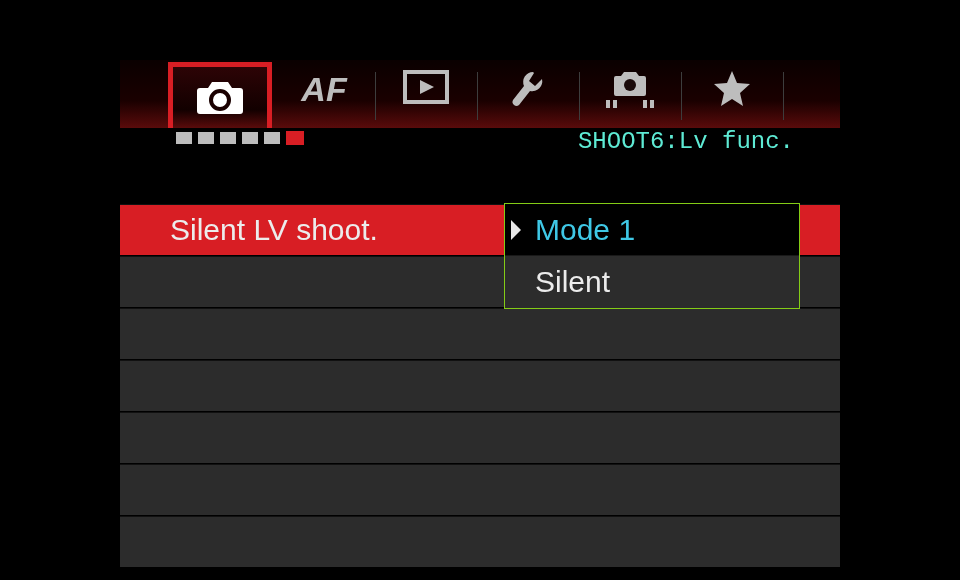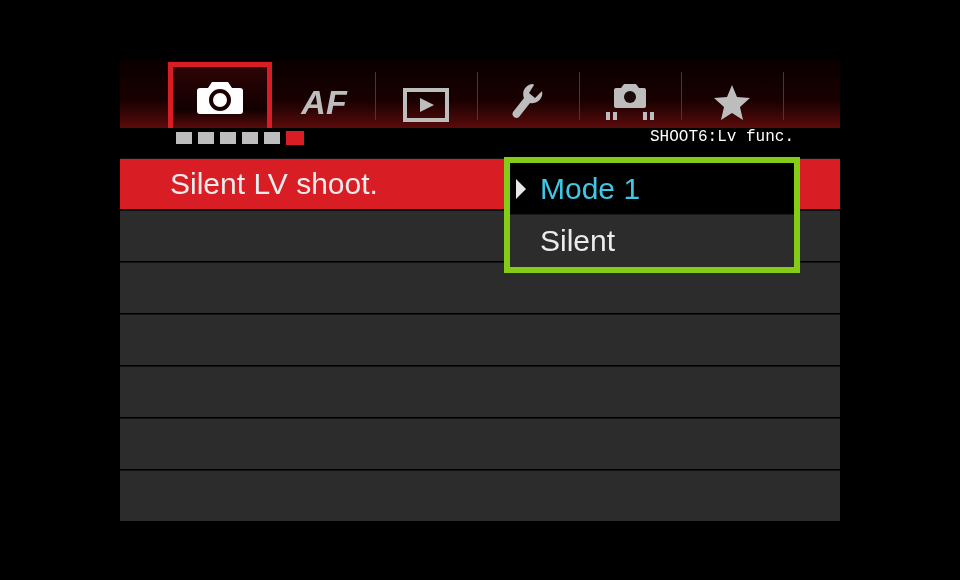--- a/index.html
+++ b/index.html
@@ -25,21 +25,21 @@
       position: relative;
       height: 68px;
       background: linear-gradient(to bottom, #0a0000 0%, #1a0000 60%, #5a0b0b 100%);
     }
     .tab {
       position: absolute;
       top: 10px;
       width: 96px;
       height: 52px;
       display: flex;
-      align-items: flex-end;
+      align-items: flex-start;
       justify-content: center;
     }
     .tab-active-outer {
       position: absolute;
       top: 2px;
       left: 48px;
       width: 104px;
       height: 66px;
       background: #d81e24;
     }
@@ -79,60 +79,61 @@
     .page-dots .dot.active {
       background: #d81e24;
       width: 18px;
       height: 14px;
       margin-top: -1px;
     }
     .page-title {
       position: absolute;
       right: 46px;
       top: 0;
-      color: #ffffff;
+      color: #5eead4;
       font-family: "Courier New", monospace;
-      font-size: 16px;
+      font-size: 24px;
       letter-spacing: 0px;
     }
 
     
     .rows {
       position: absolute;
       left: 0; right: 0;
       top: 98px;
       bottom: 0;
     }
     .row {
       height: 52px;
       border-top: 1px solid #111;
       border-bottom: 1px solid #000;
       background: #2c2c2c;
       position: relative;
     }
     .row-selected {
       background: #d81e24;
+      margin-top: 46px;
     }
     .row-label {
       position: absolute;
       left: 50px;
       top: 50%;
       transform: translateY(-50%);
       font-size: 30px;
       color: #ececec;
       font-weight: 400;
     }
 
     
     .options {
       position: absolute;
       left: 384px;
       top: -2px;
       width: 296px;
-      border: 6px solid #84cc16;
+      border: 1px solid #84cc16;
       background: #2c2c2c;
       z-index: 10;
     }
     .opt {
       height: 52px;
       border-bottom: 1px solid #191919;
       display: flex;
       align-items: center;
       position: relative;
       padding-left: 30px;

